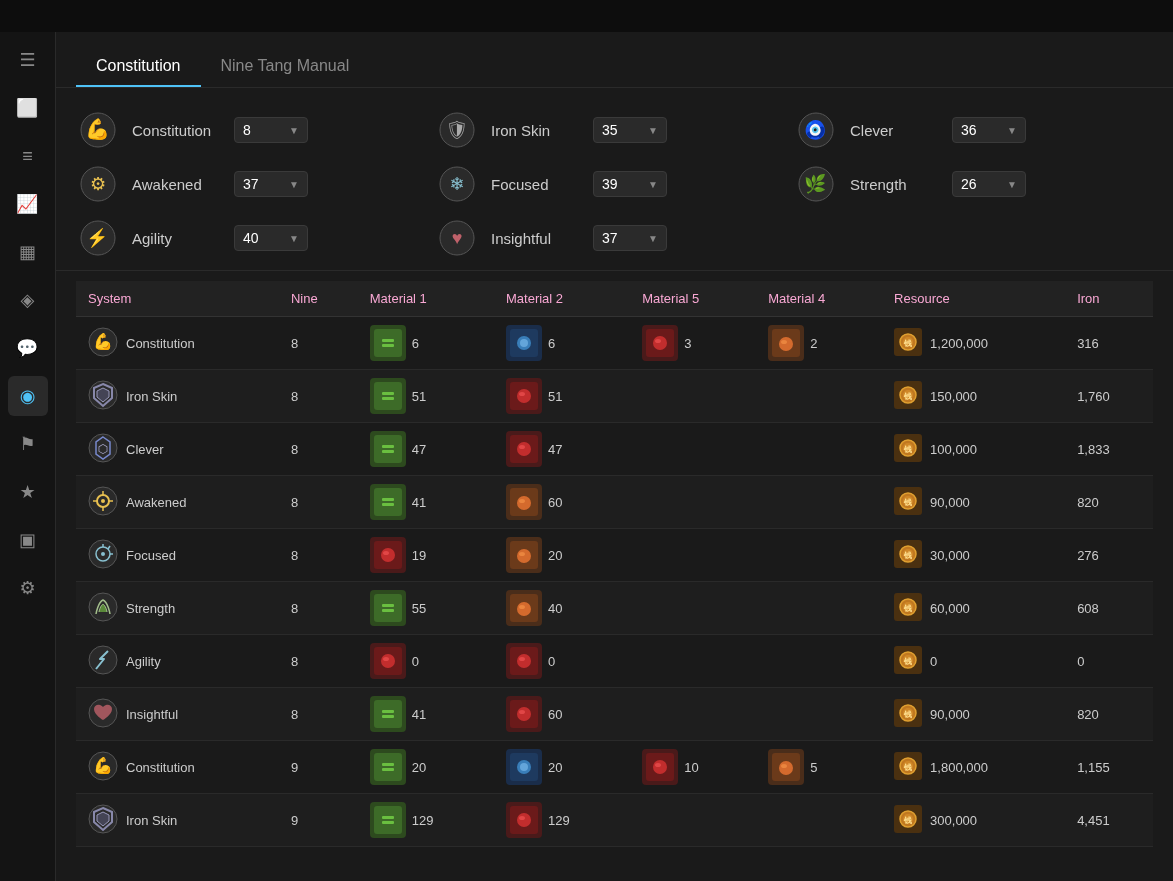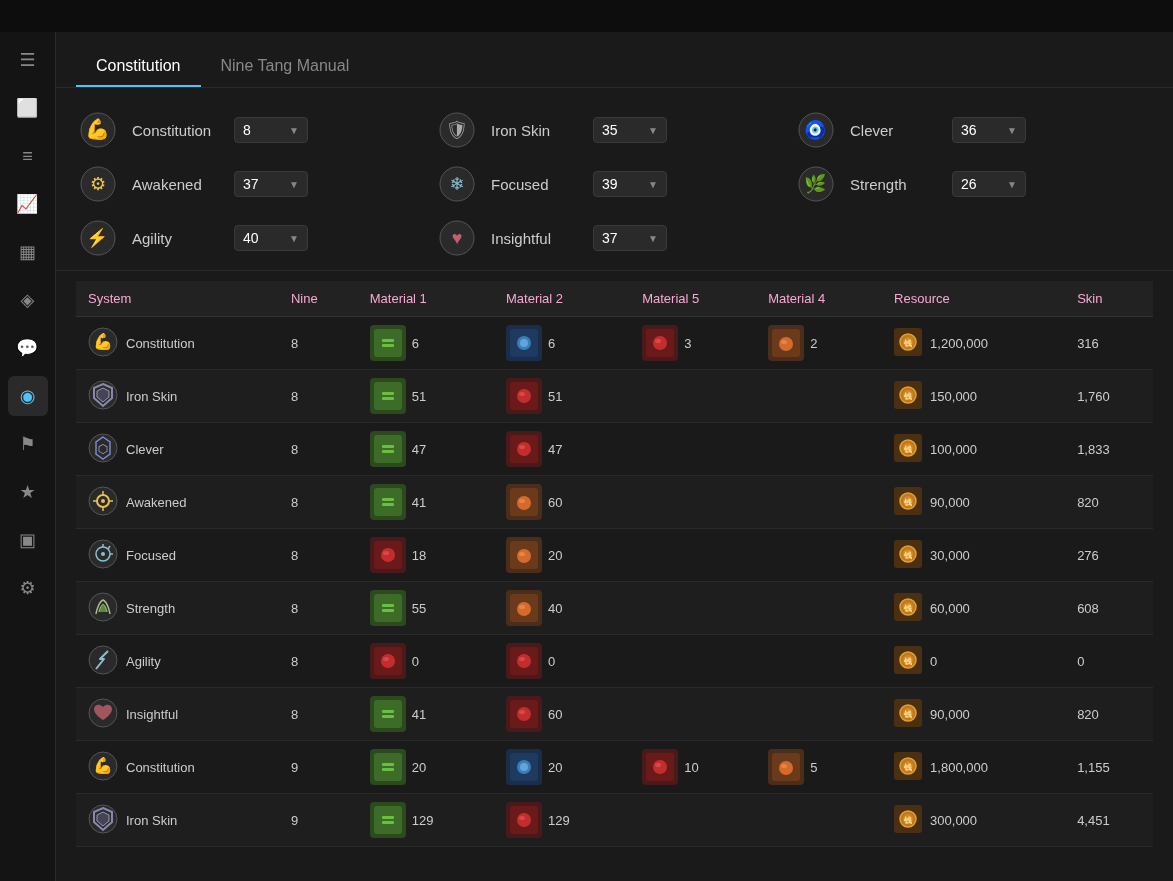--- a/index.html
+++ b/index.html
@@ -346,21 +346,21 @@
       <table>
         <thead>
           <tr>
           <th>System</th>
               <th>Nine</th>
               <th>Material 1</th>
               <th>Material 2</th>
               <th>Material 5</th>
               <th>Material 4</th>
               <th>Resource</th>
-              <th>Skin</th>
+              <th>Iron</th>
             </tr>
         </thead>
         <tbody>
         <tr>
               <td>
                 <div class="system-cell">
                   <span><svg width="30" height="30" viewBox="0 0 30 30">
                       <circle cx="15" cy="15" r="14" fill="#2a2a2a" stroke="#555" stroke-width="1"></circle>
                       <text x="15" y="20" text-anchor="middle" font-size="16" fill="#ccc">💪</text>
                     </svg></span>
@@ -603,21 +603,21 @@
               <td>8</td>
               <td>
                 <div class="material-cell">
                   <div class="mat-img mat-red">
                     <svg width="28" height="28" viewBox="0 0 28 28">
                       <rect width="28" height="28" rx="3" fill="#6b1a1a"></rect>
                       <circle cx="14" cy="14" r="7" fill="#cc3030" opacity="0.9"></circle>
                       <ellipse cx="12" cy="12" rx="3" ry="2" fill="#ff6060" opacity="0.5"></ellipse>
                     </svg>
                   </div>
-                  <span>18</span>
+                  <span>19</span>
                 </div>
               </td>
               <td>
                 <div class="material-cell">
                   <div class="mat-img mat-orange">
                     <svg width="28" height="28" viewBox="0 0 28 28">
                       <rect width="28" height="28" rx="3" fill="#6b3a1a"></rect>
                       <circle cx="14" cy="15" r="7" fill="#e07030" opacity="0.9"></circle>
                       <ellipse cx="12" cy="13" rx="3" ry="2" fill="#ffa050" opacity="0.5"></ellipse>
                     </svg>

